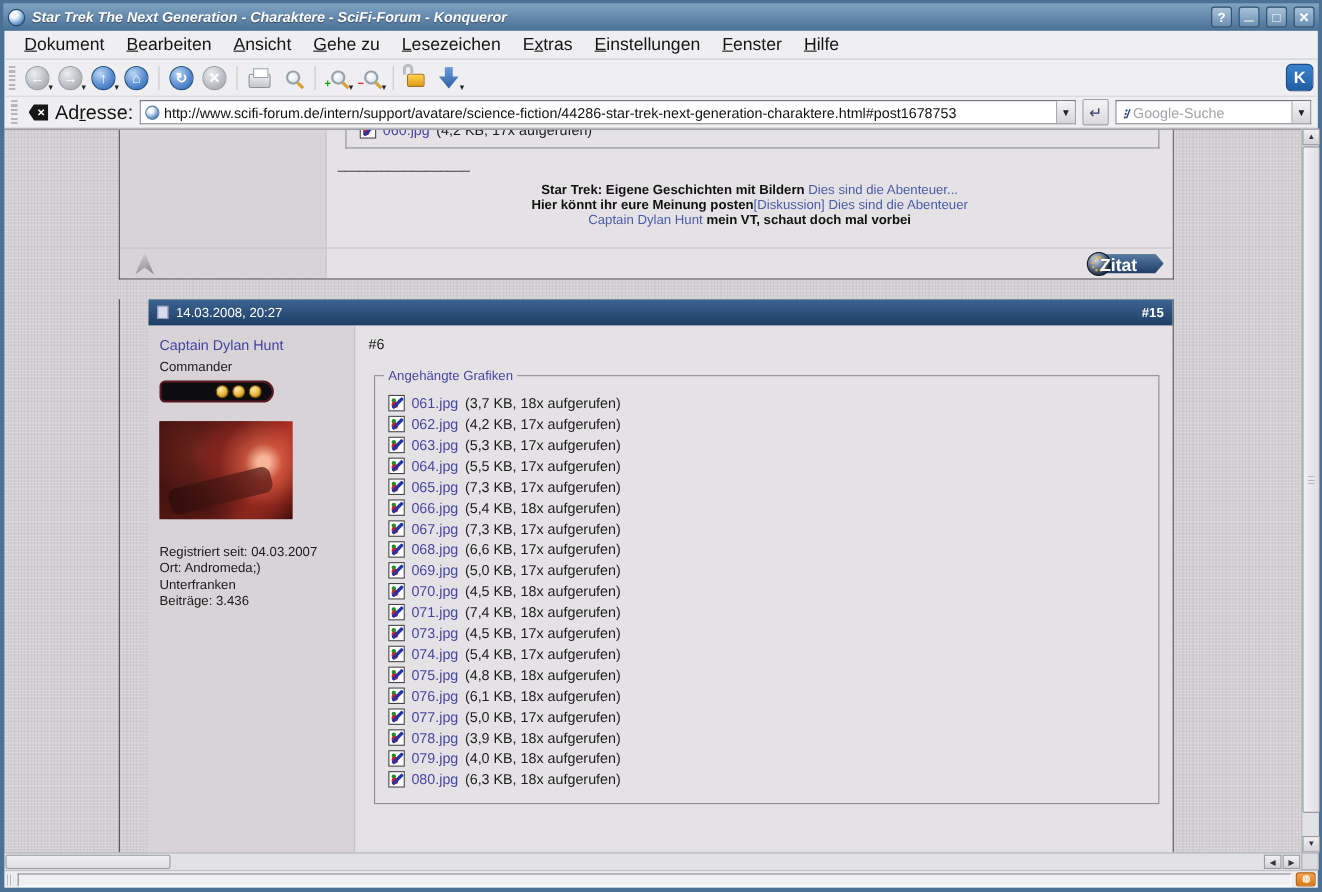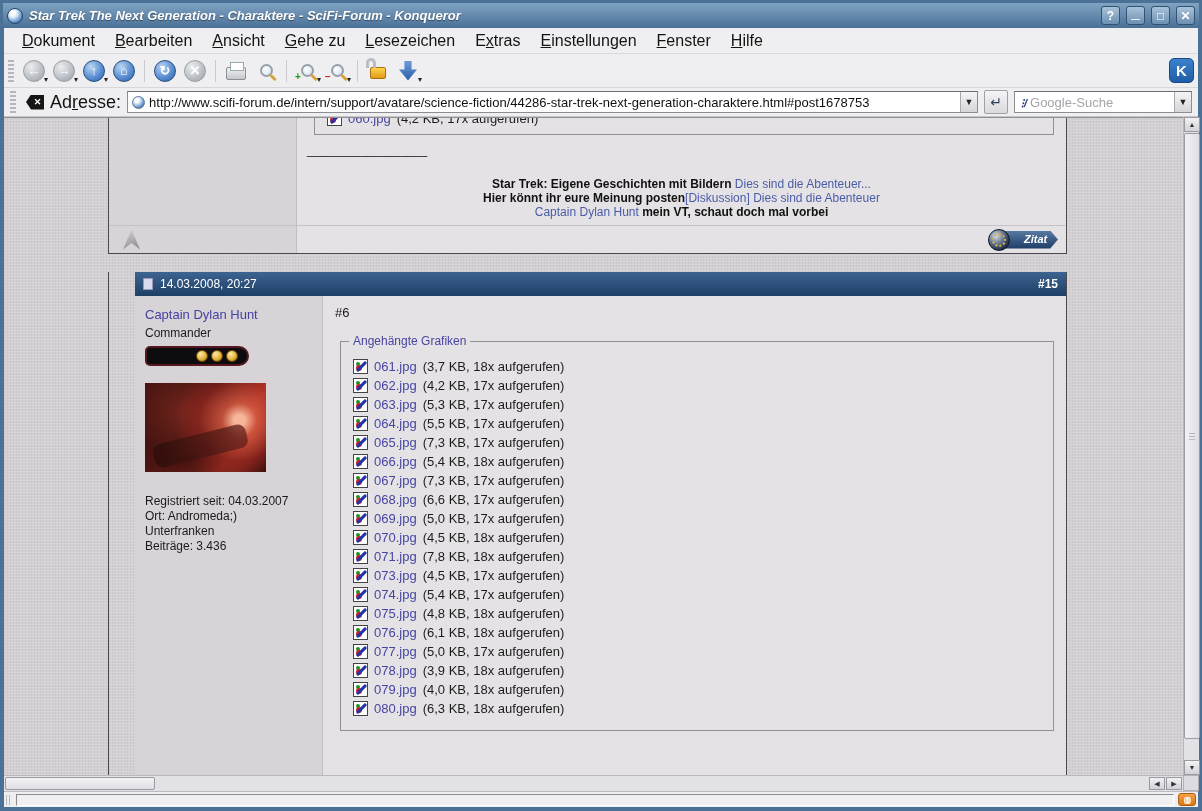--- a/index.html
+++ b/index.html
@@ -95,31 +95,31 @@
   .p1-user-foot { background:#d7d3d7; border-top:1px solid #c6c2c6; border-right:1px solid #c2bec2;
     display:flex; align-items:center; padding-left:14px; }
   .p1-content-foot { background:#e5e2e5; border-top:1px solid #c6c2c6;
     display:flex; align-items:center; justify-content:flex-end; padding-right:8px; }
 
   .fieldset-clipped { margin:0 12px 0 17px; border:1px solid #8f8f95; border-top:none; height:17px;
     overflow:hidden; padding-left:12px; }
   .fieldset-clipped .att-row { margin-top:-9px; }
 
   .sig-divider { font-size:12px; color:#222; margin:10px 0 0 10px; line-height:10px; }
-  .sig-block { text-align:center; font-size:12px; line-height:14px; margin-top:22px; }
+  .sig-block { text-align:center; font-size:12px; line-height:14px; margin-top:10px; }
   .sig-bold { font-weight:bold; color:#111; }
   .sig-link { color:#4a5ca8; }
 
   .delta { width:17px; height:20px; background:linear-gradient(160deg,#d4d4d8,#85858b);
     clip-path:polygon(50% 0,100% 100%,50% 68%,0 100%); filter:drop-shadow(0 1px 1px rgba(0,0,0,.45)); }
 
   .zitat { width:70px; height:22px; position:relative; }
   .zitat-banner { position:absolute; left:10px; top:2px; right:0; height:18px;
     background:linear-gradient(180deg,#587aa2,#1e3c66); clip-path:polygon(0 0,87% 0,100% 50%,87% 100%,0 100%); }
-  .zitat-label { position:absolute; left:36px; top:4px; color:#fff; font-size:11px; font-weight:bold; font-style:italic; }
+  .zitat-label { position:absolute; left:12px; top:4px; color:#fff; font-size:16px; font-weight:bold; }
   .zitat-emblem { position:absolute; left:0; top:0; width:22px; height:22px; border-radius:50%;
     background:radial-gradient(circle at 35% 30%, #d8dee8, #5a6b85 45%, #17243a 80%); border:1px solid #101826; }
   .zitat-emblem::after { content:""; position:absolute; inset:3px; border-radius:50%; border:2px dotted #d8b04a; }
 
   .post-gap { height:18px; }
 
   
   .post2 { border-left:1px solid #4a4a4e; border-right:1px solid #4a4a4e; height:505px; overflow:hidden;padding-left:26px; }
   .post-header { height:24px; background:linear-gradient(180deg,#3d6390,#1d3f66);
     display:flex; align-items:center; padding:0 8px; color:#fff; font-size:12px; }
@@ -467,21 +467,21 @@
                   <span class="att-meta">(4,5 KB, 18x aufgerufen)</span>
                 </div>
 
                 <div class="att-row">
                   <span class="att-ico">
                     <i class="g"></i>
                     <i class="r"></i>
                     <i class="p"></i>
                   </span>
                   <a class="att-link">071.jpg</a>
-                  <span class="att-meta">(7,8 KB, 18x aufgerufen)</span>
+                  <span class="att-meta">(7,4 KB, 18x aufgerufen)</span>
                 </div>
 
 
                 <div class="att-row">
                   <span class="att-ico">
                     <i class="g"></i>
                     <i class="r"></i>
                     <i class="p"></i>
                   </span>
                   <a class="att-link">073.jpg</a>

